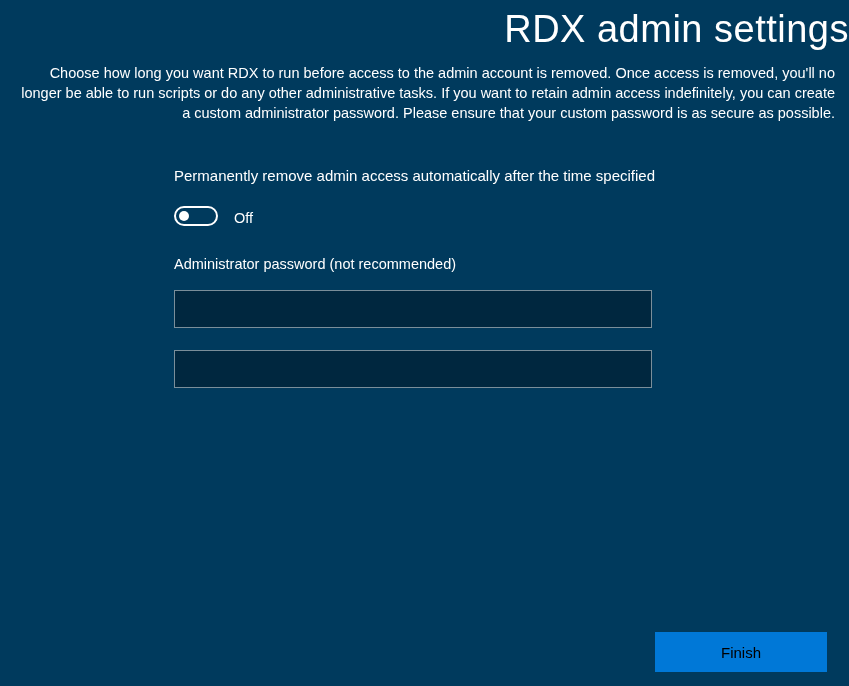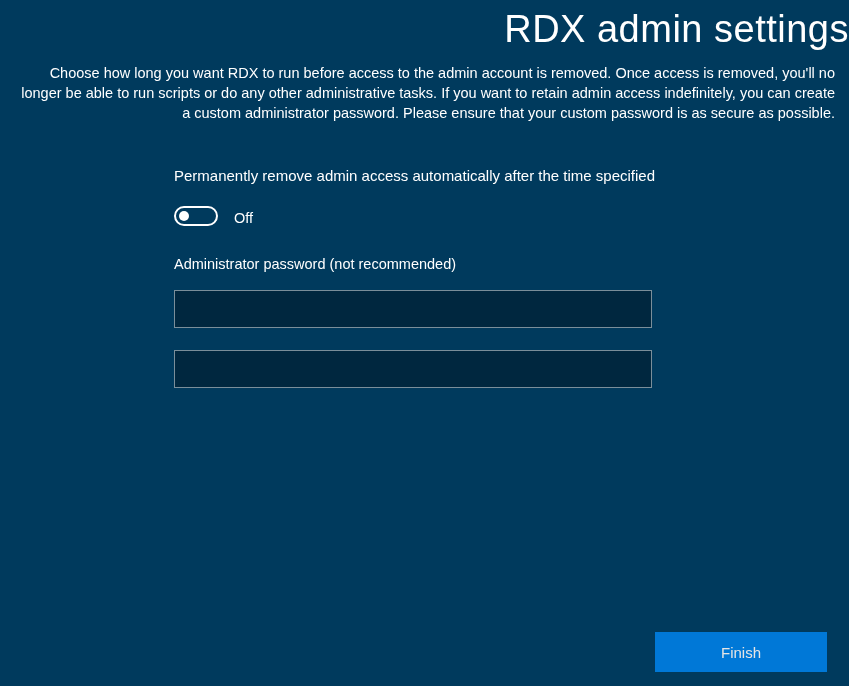--- a/index.html
+++ b/index.html
@@ -91,21 +91,21 @@
       margin-top: 22px;
     }
     .finish-button {
       position: absolute;
       right: 22px;
       bottom: 14px;
       width: 172px;
       height: 40px;
       background-color: #0078d7;
       border: none;
-      color: #e5e5e5;
+      color: #000000;
       font-size: 15px;
       font-family: inherit;
       cursor: pointer;
     }
   </style>
 </head>
 <body>
 
 <h1 class="page-title">RDX admin settings</h1>
 

